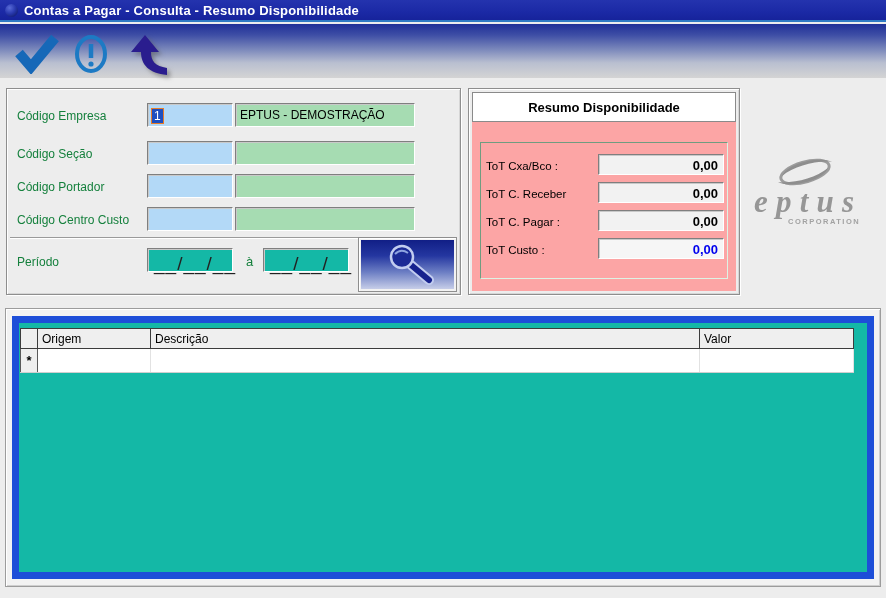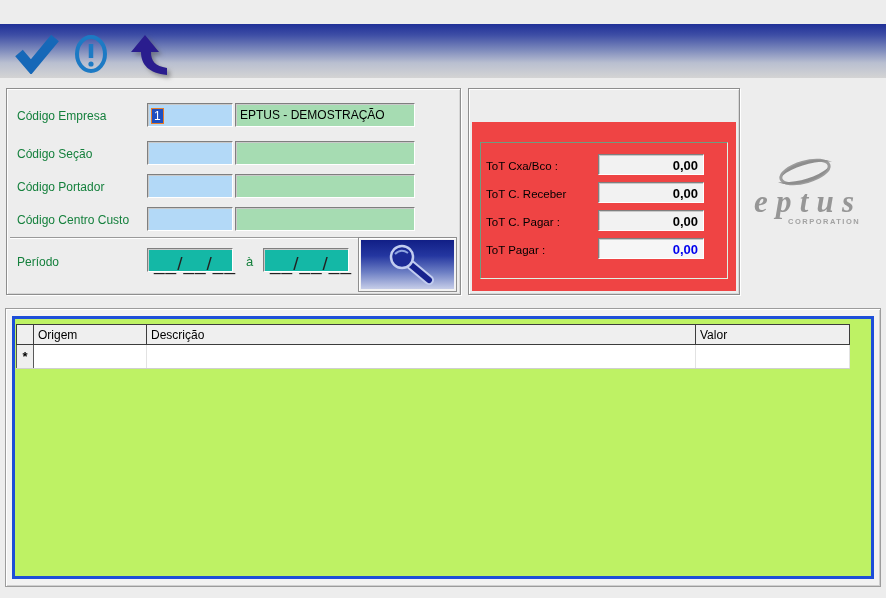--- a/index.html
+++ b/index.html
@@ -37,50 +37,54 @@
   .search-btn { position:absolute; left:351px; top:148px; width:99px; height:55px; padding:2px; background:#f2f2f2;
     border:1px solid #8e8e8e; box-shadow:inset 1px 1px 0 #fff; cursor:pointer; }
   .search-btn-inner { width:100%; height:100%;
     background:linear-gradient(to bottom,#111f86 0%,#2436a0 32%,#6d7fc4 66%,#c6cde8 100%);
     display:flex; align-items:center; justify-content:center; }
 
   
   .summary-header { position:absolute; left:3px; top:3px; right:3px; height:30px; background:#ffffff;
     border:1px solid #8a8a8a; display:flex; align-items:center; justify-content:center;
     font-weight:bold; font-size:13px; }
-  .summary-body { position:absolute; left:3px; top:33px; right:3px; bottom:3px; background:#ef4444;text-decoration:underline; }
+  .summary-body { position:absolute; left:3px; top:33px; right:3px; bottom:3px; background:#fca5a5;text-decoration:underline; }
   .summary-group { position:absolute; left:8px; top:20px; width:248px; height:137px;
     border:1px solid; border-color:#6f9c80 #ddf2e4 #ddf2e4 #6f9c80; }
   .sum-label { position:absolute; left:14px; font-size:11.5px; color:#000; }
-  .sum-value { position:absolute; left:126px; width:106px; height:21px; background:#f2f2f2;
+  .sum-value { position:absolute; left:126px; width:126px; height:21px; background:#f2f2f2;
     font-weight:bold; font-size:13px; text-align:right; padding:3px 5px 0 0; }
   .total-blue { color:#0000ee; background:#f6f6f6; }
 
   
   .logo { position:absolute; left:748px; top:152px; width:114px; height:88px; }
 
   
   .grid-box { position:absolute; left:5px; top:308px; width:876px; height:279px; background:#f2f2f2;
     border:1px solid #9c9c9c; box-shadow:inset 1px 1px 0 #ffffff, inset -1px -1px 0 #cfcfcf; }
-  .grid-inner { position:absolute; left:6px; top:7px; width:862px; height:263px; background:#bef264;
-    border:3px solid #1d4ed8; }
+  .grid-inner { position:absolute; left:6px; top:7px; width:862px; height:263px; background:#14b8a6;
+    border:7px solid #1d4ed8; }
   .grid { position:absolute; left:1px; top:5px; border-collapse:collapse; table-layout:fixed; }
   .grid th { background:#efefef; font-weight:normal; font-size:12px; text-align:left; height:20px;
     padding:0 4px; border:1px solid #3c3c3c; border-left:none; }
   .grid th:first-child { border-left:1px solid #3c3c3c; }
   .grid td { height:24px; background:#ffffff; border-right:1px solid #e2e2e2; border-bottom:1px solid #cfcfcf; padding:0 4px; font-size:12px; }
   .grid td.selector { background:#efefef; border-right:1px solid #5a5a5a; border-left:1px solid #5a5a5a;
     text-align:center; font-size:13px; font-weight:bold; }
   .col-valor { text-align:right; }
 </style>
 </head>
 <body>
 
 <div id="window">
 
+  <div class="titlebar">
+    <span class="title-sphere"></span>
+    <span class="title-text">Contas a Pagar - Consulta - Resumo Disponibilidade</span>
+  </div>
 
   <div class="toolbar">
     <button class="tb-btn" style="left:14px;" title="">
       <span>
         <svg width="46" height="40" viewBox="0 0 46 40">
           <path d="M5 19 L17 33 L41 4" fill="none" stroke="#1668b8" stroke-width="10" stroke-linecap="butt" stroke-linejoin="miter"></path>
         </svg>
       </span>
     </button>
     <button class="tb-btn" style="left:72px;" title="">
@@ -132,33 +136,34 @@
           <line x1="36" y1="22" x2="54" y2="37" stroke="#c2cdf0" stroke-width="10" stroke-linecap="round"></line>
           <line x1="36" y1="22" x2="54" y2="37" stroke="#16228e" stroke-width="6" stroke-linecap="round"></line>
           <circle cx="27" cy="14" r="11" fill="#1b2a96" stroke="#c2cdf0" stroke-width="2.5"></circle>
           <path d="M20 11 Q26 5 33 10" fill="none" stroke="#8fa4e0" stroke-width="2"></path>
         </svg>
       </span>
     </button>
   </div>
 
   <div class="panel" style="left:468px; top:88px; width:272px; height:207px;">
+    <div class="summary-header">Resumo Disponibilidade</div>
     <div class="summary-body">
       <div class="summary-group"></div>
 
       <span class="sum-label" style="top:38px;">ToT Cxa/Bco :</span>
       <div class="sum-value sunken" style="top:32px;">0,00</div>
 
       <span class="sum-label" style="top:66px;">ToT C. Receber</span>
       <div class="sum-value sunken" style="top:60px;">0,00</div>
 
       <span class="sum-label" style="top:94px;">ToT C. Pagar :</span>
       <div class="sum-value sunken" style="top:88px;">0,00</div>
 
-      <span class="sum-label" style="top:122px;">ToT Pagar :</span>
+      <span class="sum-label" style="top:122px;">ToT Custo :</span>
       <div class="sum-value sunken total-blue" style="top:116px;">0,00</div>
     </div>
   </div>
 
   <div class="logo">
     <svg width="114" height="88" viewBox="0 0 114 88">
       <g>
         <ellipse cx="57" cy="20" rx="25" ry="10" fill="none" stroke="#9c9c9c" stroke-width="3" transform="rotate(-16 57 20)"></ellipse>
         <path d="M34 24 C40 10 74 4 84 10 C70 8 46 14 34 24 Z" fill="#8e8e8e"></path>
         <path d="M80 16 C74 30 40 36 30 30 C44 32 68 26 80 16 Z" fill="#8e8e8e"></path>

